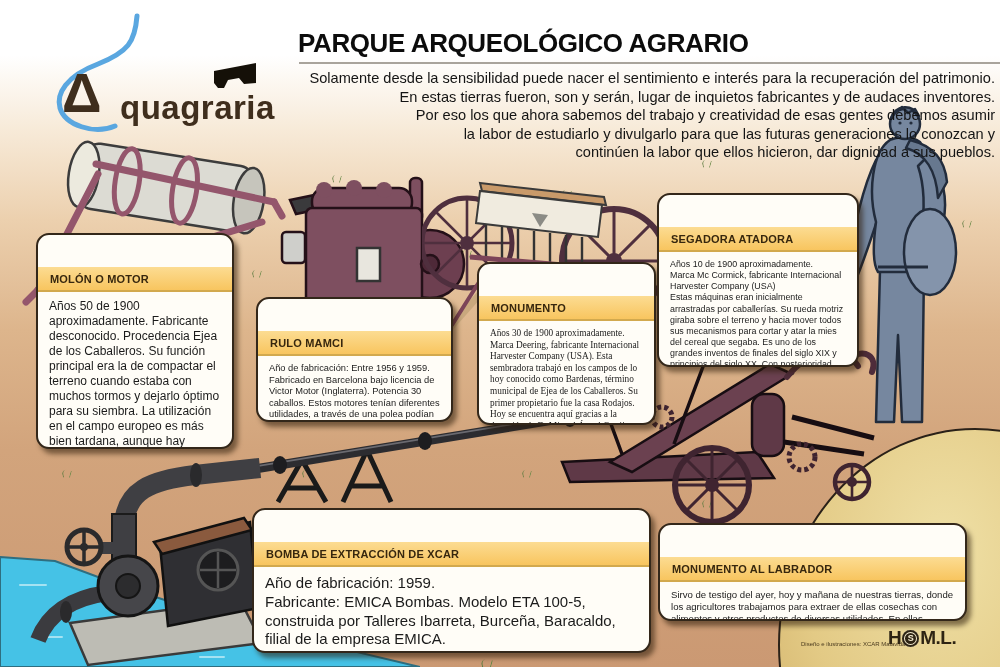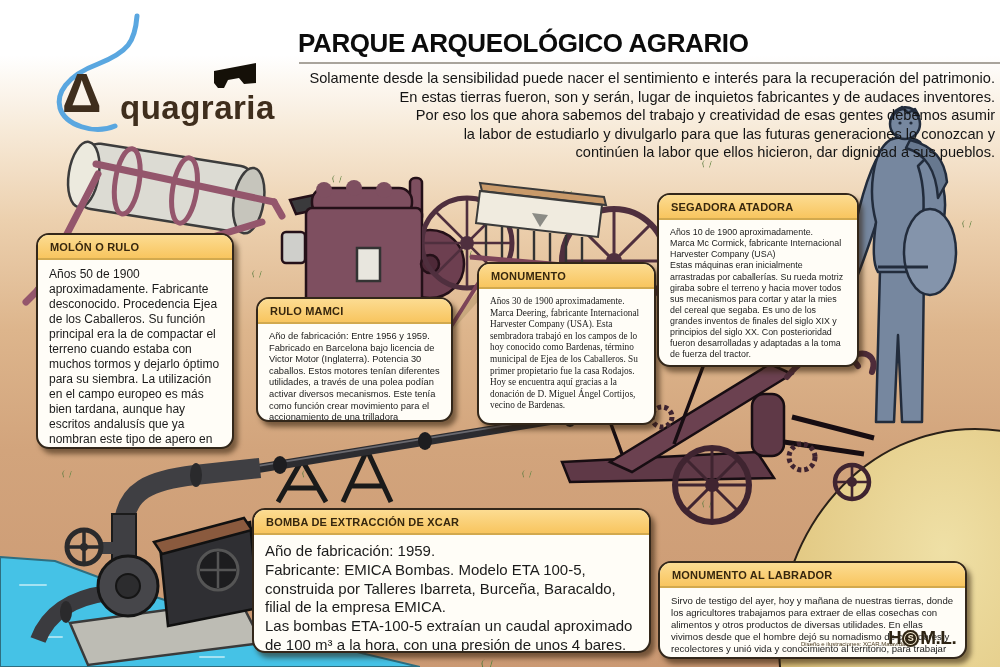--- a/index.html
+++ b/index.html
@@ -13,28 +13,28 @@
   .title{left:298px;top:28px;font-size:26px;font-weight:900;color:#0c0c0c;letter-spacing:-.4px;z-index:30;}
   .title-rule{left:299px;top:62px;width:701px;height:2px;background:#a9a49c;z-index:30;}
   .intro{left:300px;top:69px;width:695px;font-size:14.6px;line-height:1.27;color:#141414;white-space:pre-line;z-index:30;text-align:right;}
   
   .logo-delta{left:62px;top:66px;font-size:55px;line-height:55px;font-weight:800;color:#3f2e1d;z-index:31;}
   .logo-word{left:111px;top:90px;font-size:33px;line-height:36px;font-weight:800;color:#3f2e1d;letter-spacing:.5px;z-index:31;margin-left:9px;}
   
   .card{position:absolute;background:#fffdf7;border:2px solid #33271a;border-radius:13px;
         box-shadow:4px 5px 5px rgba(44,27,9,.55);overflow:hidden;z-index:20;}
   .card-h{background:linear-gradient(180deg,#fcdc92 0%,#f8c55f 100%);padding:6px 12px 5px 12px;
-        border-bottom:2px solid #d2a94e;font-weight:bold;font-size:11px;color:#37270e;letter-spacing:.2px;}
+        border-bottom:2px solid #d2a94e;font-weight:bold;font-size:11px;color:#37270e;letter-spacing:.2px;margin-top:32px;}
   .card-b{padding:7px 8px 6px 11px;color:#1b1b1b;line-height:1.25;white-space:pre-line;}
   #card-molon{left:36px;top:233px;width:194px;height:212px;}      #card-molon .card-b{font-size:12px;}
   #card-motor{left:256px;top:297px;width:193px;height:121px;}     #card-motor .card-b{font-size:9.3px;}
   #card-sembradora{left:477px;top:262px;width:175px;height:159px;}#card-sembradora .card-b{font-size:9.3px;font-family:Liberation Serif, serif;}
   #card-segadora{left:657px;top:193px;width:198px;height:170px;}  #card-segadora .card-b{font-size:8.9px;}
   #card-bomba{left:252px;top:508px;width:395px;height:141px;}     #card-bomba .card-b{font-size:15px;}
-  #card-monumento{left:658px;top:561px;width:305px;height:94px;}  #card-monumento .card-b{font-size:9.6px;}
+  #card-monumento{left:658px;top:523px;width:305px;height:94px;}  #card-monumento .card-b{font-size:9.6px;}
   
   .water{left:0;top:545px;width:420px;height:122px;z-index:2;}
   .mound{left:778px;top:428px;width:390px;height:430px;border:2px solid #2a2118;border-radius:50%;
          background:radial-gradient(ellipse at 42% 28%,#efe0a6 0%,#e3ca85 45%,#cfae66 78%,#c3a058 100%);z-index:4;}
   .tuft{position:absolute;width:13px;height:7px;z-index:1;}
   .tuft::before,.tuft::after{content:"";position:absolute;bottom:0;width:5px;height:7px;border-radius:70% 0 0 0;}
   .tuft::before{left:2px;border-left:1.7px solid #5e7c40;transform:rotate(-16deg);}
   .tuft::after{right:2px;border-right:1.7px solid #6b8a49;transform:rotate(16deg);}
   
   .credit-line{left:801px;top:641px;font-size:6px;color:#4a3a1e;z-index:30;}
@@ -213,21 +213,21 @@
 
   <div class="abs title">PARQUE ARQUEOLÓGICO AGRARIO</div>
   <div class="abs title-rule"></div>
   <div class="abs intro">Solamente desde la sensibilidad puede nacer el sentimiento e interés para la recuperación del patrimonio.
 En estas tierras fueron, son y serán, lugar de inquietos fabricantes y de audaces inventores.
 Por eso los que ahora sabemos del trabajo y creatividad de esas gentes debemos asumir
 la labor de estudiarlo y divulgarlo para que las futuras generaciones lo conozcan y
 continúen la labor que ellos hicieron, dar dignidad a sus pueblos.</div>
 
   <div class="card" id="card-molon">
-    <div class="card-h">MOLÓN O RULO</div>
+    <div class="card-h">MOLÓN O MOTOR</div>
     <div class="card-b">Años 50 de 1900 aproximadamente. Fabricante desconocido. Procedencia Ejea de los Caballeros. Su función principal era la de compactar el terreno cuando estaba con muchos tormos y dejarlo óptimo para su siembra. La utilización en el campo europeo es más bien tardana, aunque hay escritos andalusís que ya nombran este tipo de apero en el siglo XII. Los primeros molones, al igual que ahora, eran circulares y hechos de maderas de gran densidad para obtener un buen peso. Luego tambien se usaron fustes o columnas de antiguas construcciones de castillos, monasterios o iglesias, sobre todo a partir de la desamortización de Mendizábal.</div>
   </div>
   <div class="card" id="card-motor">
     <div class="card-h">RULO MAMCI</div>
     <div class="card-b">Año de fabricación: Entre 1956 y 1959. Fabricado en Barcelona bajo licencia de Victor Motor (Inglaterra). Potencia 30 caballos. Estos motores tenían diferentes utilidades, a través de una polea podían activar diversos mecanismos. Este tenía como función crear movimiento para el accionamiento de una trilladora estacionaria.</div>
   </div>
   <div class="card" id="card-sembradora">
     <div class="card-h">MONUMENTO</div>
     <div class="card-b">Años 30 de 1900 aproximadamente. Marca Deering, fabricante Internacional Harvester Company (USA). Esta sembradora trabajó en los campos de lo hoy conocido como Bardenas, término municipal de Ejea de los Caballeros. Su primer propietario fue la casa Rodajos. Hoy se encuentra aquí gracias a la donación de D. Miguel Ángel Cortijos, vecino de Bardenas.</div>
   </div>

